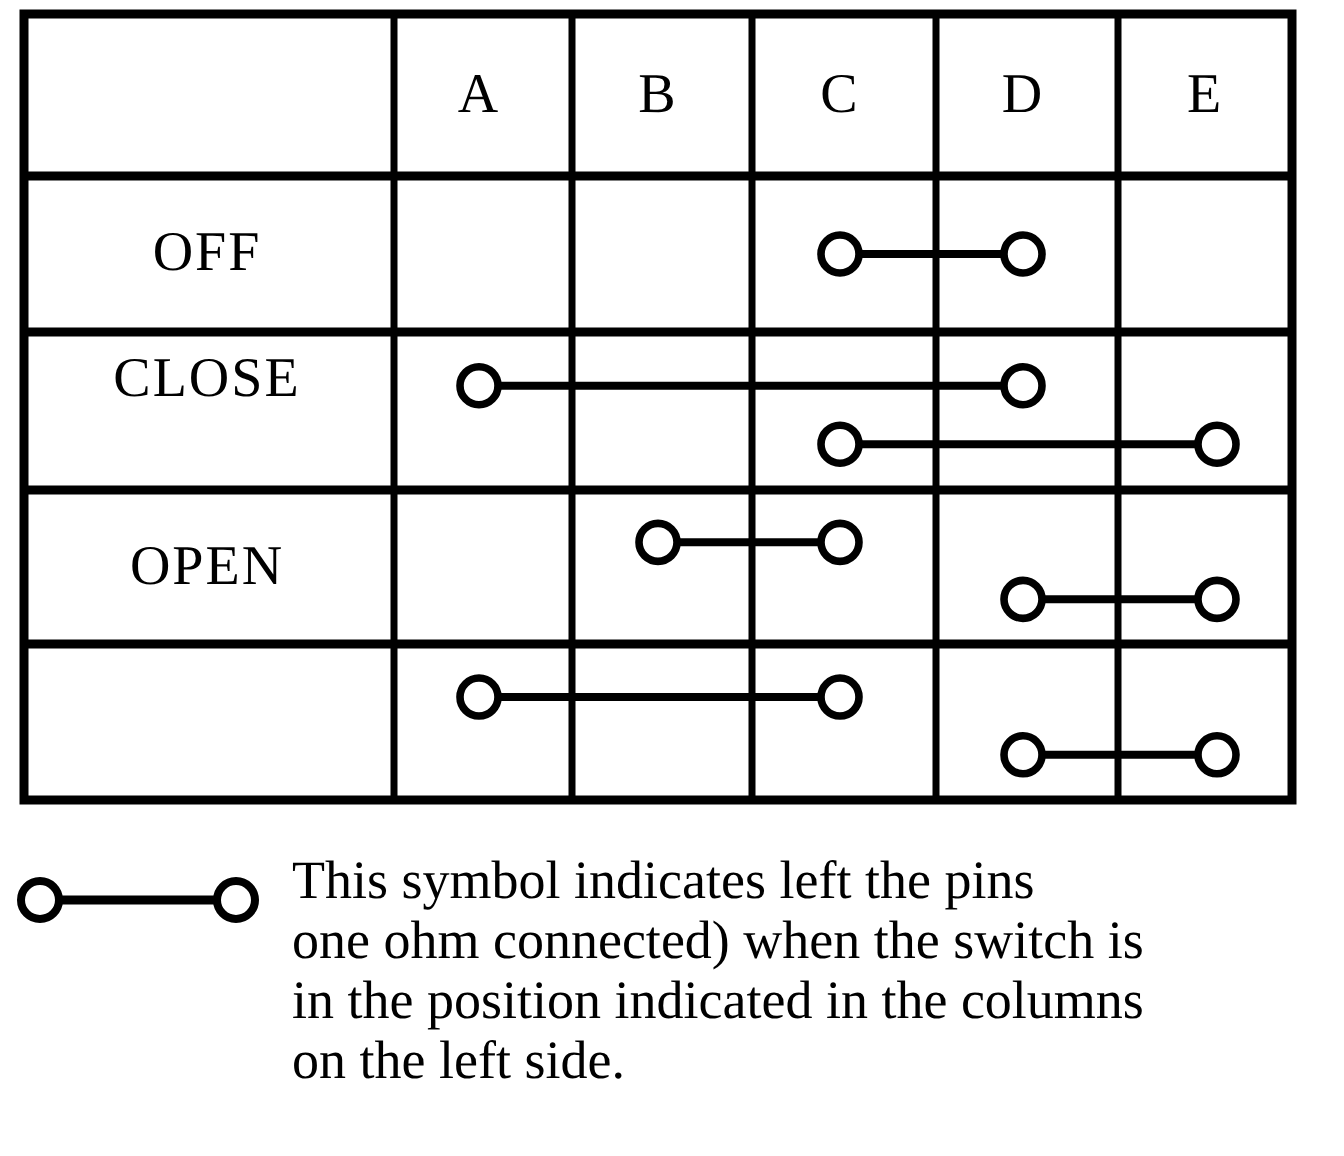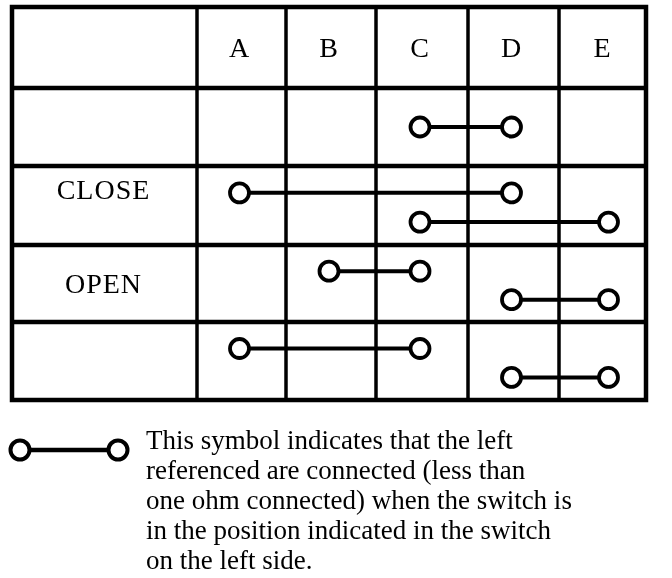--- a/index.html
+++ b/index.html
@@ -118,30 +118,30 @@
         <circle cx="608.5" cy="377.38" r="9.5" fill="#ffffff" stroke="#000000" stroke-width="3.8"></circle>
       </g>
     </svg>
 
   <div class="hcell c0">A</div>
   <div class="hcell c1">B</div>
   <div class="hcell c2">C</div>
   <div class="hcell c3">D</div>
   <div class="hcell c4">E</div>
 
+  <div class="rcell r0">OFF</div>
   <div class="rcell r1">CLOSE</div>
   <div class="rcell r2">OPEN</div>
 
   <svg id="legend-symbol" width="126" height="28">
     <line x1="21" y1="14" x2="102" y2="14" stroke="#000" stroke-width="4.5"></line>
     <circle cx="12" cy="14" r="9.5" fill="#fff" stroke="#000" stroke-width="4"></circle>
     <circle cx="110" cy="14" r="9.5" fill="#fff" stroke="#000" stroke-width="4"></circle>
   </svg>
 
   <div id="legend-text">
-    <div>This symbol indicates that the left</div>
-    <div>referenced are connected (less than</div>
+    <div>This symbol indicates left the pins</div>
     <div>one ohm connected) when the switch is</div>
-    <div>in the position indicated in the switch</div>
+    <div>in the position indicated in the columns</div>
     <div>on the left side.</div>
   </div>
 
 </div>
 
 </body></html>

